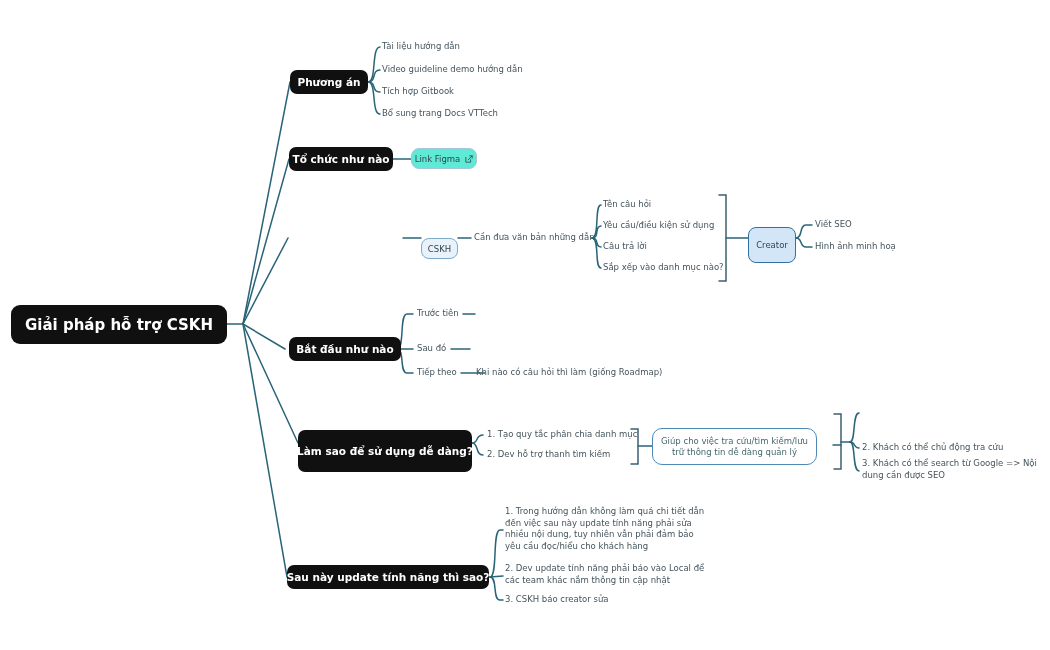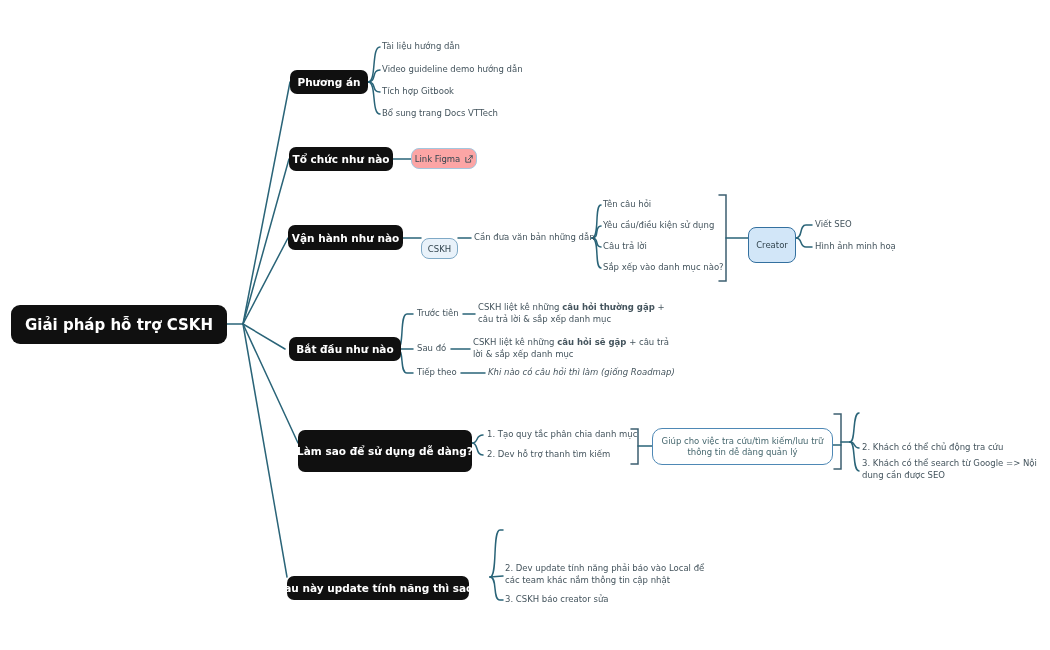--- a/index.html
+++ b/index.html
@@ -16,21 +16,21 @@
   .black-node{position:absolute;background:var(--node-bg);color:var(--node-text);
     border-radius:7px;font-weight:bold;font-size:10.5px;display:flex;align-items:center;
     justify-content:center;text-align:right;white-space:nowrap;box-sizing:border-box;cursor:pointer;}
   .root-node{font-size:15px;border-radius:9px;}
   .txt{position:absolute;font-size:8.5px;color:var(--text);line-height:11.5px;}
   .one{white-space:nowrap;transform:translateY(-50%);}
   .pill{position:absolute;box-sizing:border-box;border-radius:8px;display:flex;align-items:center;
     justify-content:center;font-size:8.5px;color:#33454f;white-space:nowrap;cursor:pointer;}
   .cskh{background:var(--pill-fill);border:1.4px solid var(--pill-border);}
   .creator{background:var(--creator-fill);border:1.4px solid var(--creator-border);}
-  .linkfigma{background:#fca5a5;border:1.3px solid var(--outline-light);gap:5px;}
+  .linkfigma{background:#5eead4;border:1.3px solid var(--outline-light);gap:5px;}
   .benefit{position:absolute;box-sizing:border-box;background:#fff;border:1.4px solid var(--outline-border);
     border-radius:10px;display:flex;align-items:center;justify-content:center;text-align:center;
     font-size:8.5px;line-height:11px;color:var(--benefit-text);padding:3px 6px;cursor:pointer;}
   .ext-icon{display:inline-block;line-height:0;}
   b{font-weight:bold;}
 </style>
 </head>
 <body>
 
 <div id="canvas">
@@ -97,47 +97,41 @@
   <div class="black-node" style="left:289px;top:147px;width:104px;height:24px;">Tổ chức như nào</div>
   <div class="pill linkfigma" style="left:411px;top:148px;width:66px;height:21px;">
     <span>Link Figma</span>
     <span class="ext-icon">
       <svg width="8" height="8" viewBox="0 0 10 10">
           <path d="M1 3 L1 9 L7 9 L7 6 M4 6 L9 1 M6 1 L9 1 L9 4" fill="none" stroke="#44545d" stroke-width="1.2" stroke-linecap="round" stroke-linejoin="round"></path>
         </svg>
     </span>
   </div>
 
-  <div class="black-node" style="left:288px;top:225px;width:115px;height:25px;">Vận hành như nào</div>
   <div class="pill cskh" style="left:421px;top:227px;width:37px;height:21px;margin-top:11px;">CSKH</div>
   <div class="txt one" style="left:474px;top:238px;">Cần đưa văn bản những dẫn</div>
   <div class="txt one" style="left:603px;top:205px;">Tên câu hỏi</div>
   <div class="txt one" style="left:603px;top:226px;">Yêu cầu/điều kiện sử dụng</div>
   <div class="txt one" style="left:603px;top:247px;">Câu trả lời</div>
   <div class="txt one" style="left:603px;top:268px;">Sắp xếp vào danh mục nào?</div>
   <div class="pill creator" style="left:748px;top:227px;width:48px;height:36px;">Creator</div>
   <div class="txt one" style="left:815px;top:225px;">Viết SEO</div>
   <div class="txt one" style="left:815px;top:247px;">Hình ảnh minh hoạ</div>
 
   <div class="black-node" style="left:289px;top:337px;width:112px;height:24px;">Bắt đầu như nào</div>
   <div class="txt one" style="left:417px;top:314px;">Trước tiên</div>
-  <div class="txt" style="left:478px;top:302px;width:200px;">
-    <span>CSKH liệt kê những </span><b>câu hỏi thường gặp</b><span> + câu trả lời &amp; sắp xếp danh mục</span>
-  </div>
   <div class="txt one" style="left:417px;top:349px;">Sau đó</div>
-  <div class="txt" style="left:473px;top:337px;width:208px;">
-    <span>CSKH liệt kê những </span><b>câu hỏi sẽ gặp</b><span> + câu trả lời &amp; sắp xếp danh mục</span>
-  </div>
   <div class="txt one" style="left:417px;top:373px;">Tiếp theo</div>
-  <div class="txt one" style="left:488px;top:373px;font-style:italic;">Khi nào có câu hỏi thì làm (giống Roadmap)</div>
+  <div class="txt one" style="left:476px;top:373px;">Khi nào có câu hỏi thì làm (giống Roadmap)</div>
 
   <div class="black-node" style="left:298px;top:430px;width:174px;height:42px;">Làm sao để sử dụng dễ dàng?</div>
   <div class="txt one" style="left:487px;top:435px;">1. Tạo quy tắc phân chia danh mục</div>
   <div class="txt one" style="left:487px;top:455px;">2. Dev hỗ trợ thanh tìm kiếm</div>
-  <div class="benefit" style="left:652px;top:428px;width:181px;height:37px;text-align:center;">Giúp cho việc tra cứu/tìm kiếm/lưu trữ thông tin dễ dàng quản lý</div>
+  <div class="benefit" style="left:652px;top:428px;width:165px;height:37px;text-align:center;">Giúp cho việc tra cứu/tìm kiếm/lưu trữ thông tin dễ dàng quản lý</div>
   <div class="txt one" style="left:862px;top:448px;">2. Khách có thể chủ động tra cứu</div>
   <div class="txt" style="left:862px;top:458px;width:185px;">3. Khách có thể search từ Google =&gt; Nội dung cần được SEO</div>
 
-  <div class="black-node" style="left:287px;top:565px;width:182px;height:24px;margin-top:11px;">Sau này update tính năng thì sao?</div>
+  <div class="black-node" style="left:287px;top:565px;width:202px;height:24px;">Sau này update tính năng thì sao?</div>
+  <div class="txt" style="left:505px;top:506px;width:200px;">1. Trong hướng dẫn không làm quá chi tiết dẫn đến việc sau này update tính năng phải sửa nhiều nội dung, tuy nhiên vẫn phải đảm bảo yêu cầu đọc/hiểu cho khách hàng</div>
   <div class="txt" style="left:505px;top:563px;width:200px;">2. Dev update tính năng phải báo vào Local để các team khác nắm thông tin cập nhật</div>
   <div class="txt one" style="left:505px;top:600px;">3. CSKH báo creator sửa</div>
 
 </div>
 
 </body></html>

